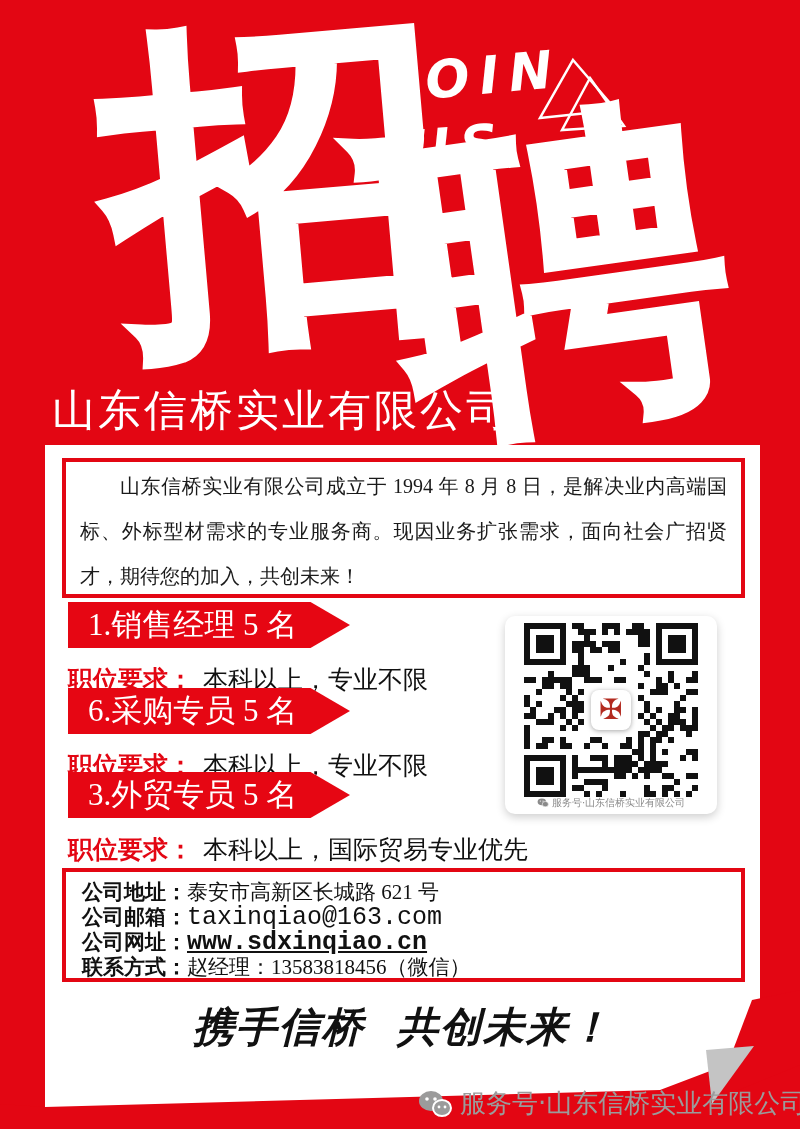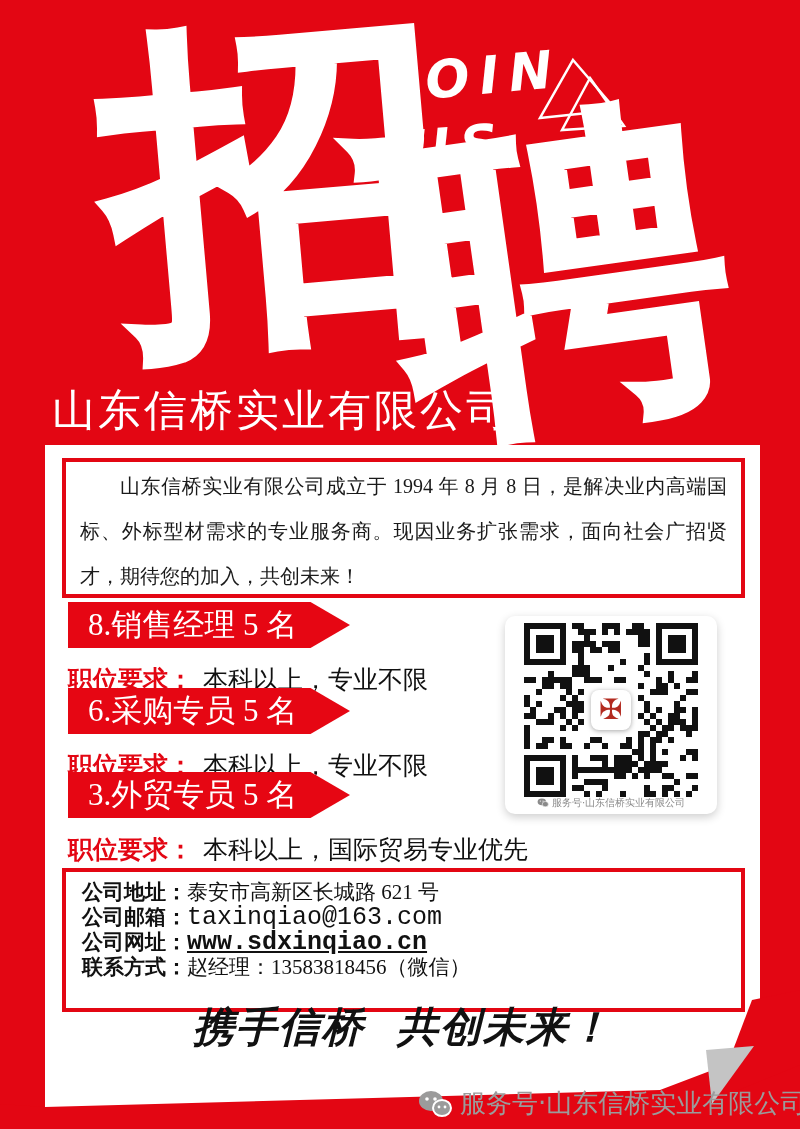--- a/index.html
+++ b/index.html
@@ -48,21 +48,21 @@
            border-radius:8px;box-shadow:0 1px 5px rgba(0,0,0,.35);
            display:flex;align-items:center;justify-content:center;
            font-size:28px;color:#b32b20;line-height:1;
            font-family:"DejaVu Sans","Liberation Sans",sans-serif;}
   .qr-caption{position:absolute;left:0;right:0;top:180px;text-align:center;
               font-size:10px;color:#8a8a8a;
               font-family:"DejaVu Sans","Liberation Sans",sans-serif;
               display:flex;align-items:center;justify-content:center;gap:3px;}
 
   
-  .contact-box{position:absolute;left:62px;top:868px;width:683px;height:144px;
+  .contact-box{position:absolute;left:62px;top:868px;width:683px;height:114px;
                border:4px solid #e30613;box-sizing:border-box;background:#fff;
                padding:8px 0 0 16px;}
   .contact-row{font-size:21px;line-height:25px;color:#111;white-space:nowrap;}
   .contact-row .lab{font-weight:bold;}
   .contact-row .val{}
   .contact-row .val.mono{font-family:"Liberation Mono","DejaVu Sans Mono",monospace;
                          font-size:25px;}
   .contact-row .val.link{text-decoration:underline;font-weight:bold;}
 
   
@@ -93,21 +93,21 @@
     </div>
     <div class="company-name">山东信桥实业有限公司</div>
   </div>
 
   <div class="panel"></div>
 
   <div class="intro-box">
     <p>山东信桥实业有限公司成立于 1994 年 8 月 8 日，是解决业内高端国标、外标型材需求的专业服务商。现因业务扩张需求，面向社会广招贤才，期待您的加入，共创未来！</p>
   </div>
 
-  <div class="banner b1">8.销售经理 5 名</div>
+  <div class="banner b1">1.销售经理 5 名</div>
   <div class="req r1">
     <span class="lab">职位要求：</span><span>本科以上，专业不限</span>
   </div>
 
   <div class="banner b2">6.采购专员 5 名</div>
   <div class="req r2">
     <span class="lab">职位要求：</span><span>本科以上，专业不限</span>
   </div>
 
   <div class="banner b3">3.外贸专员 5 名</div>

